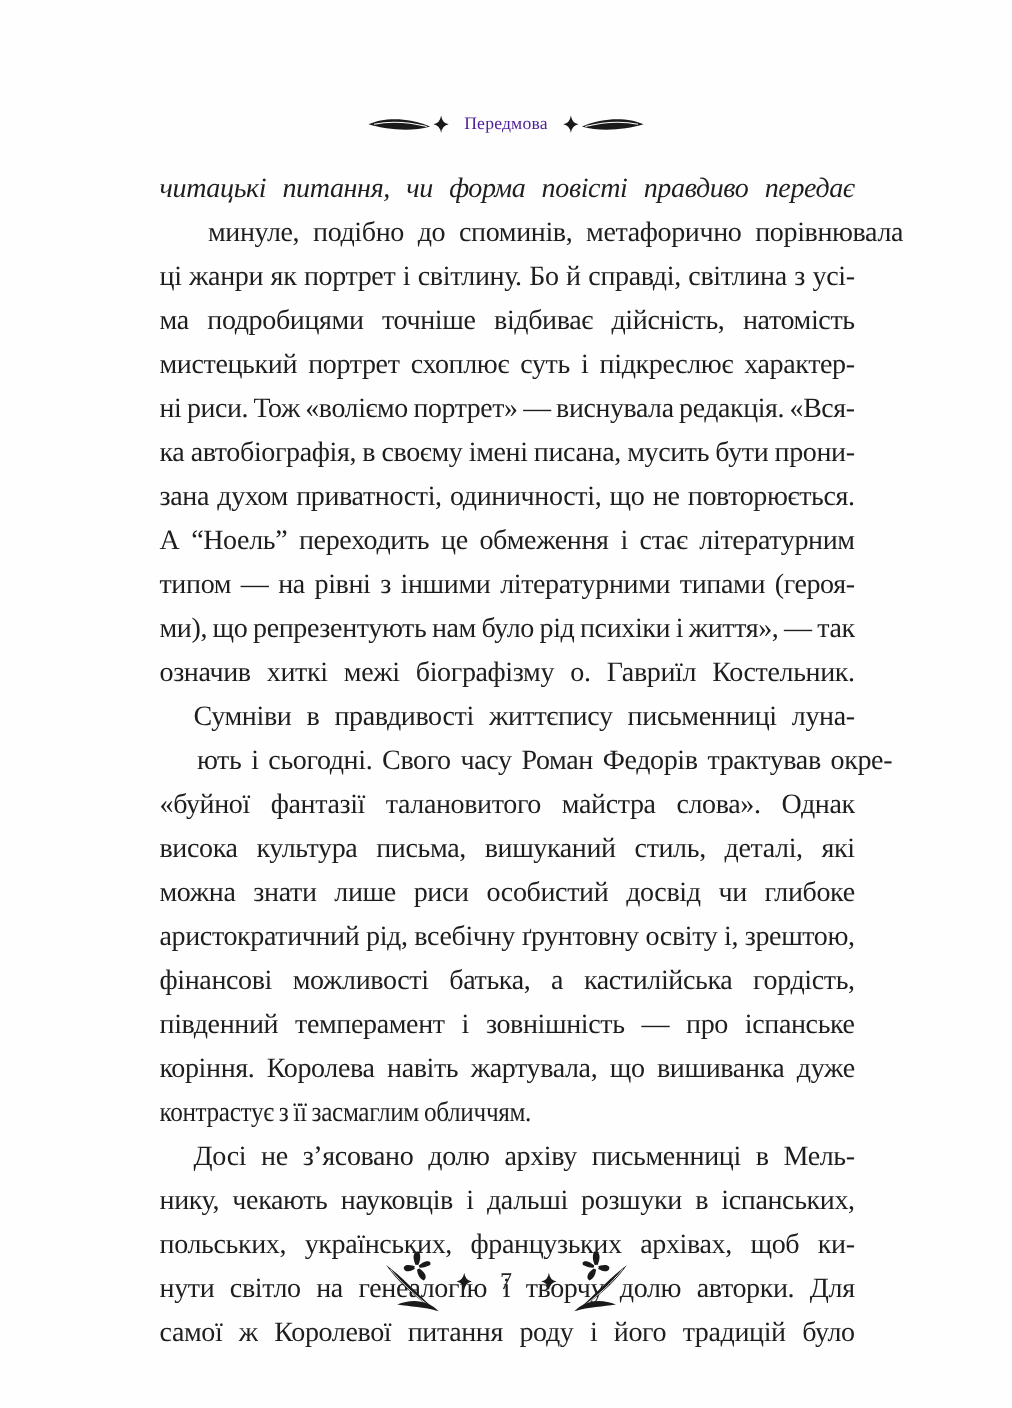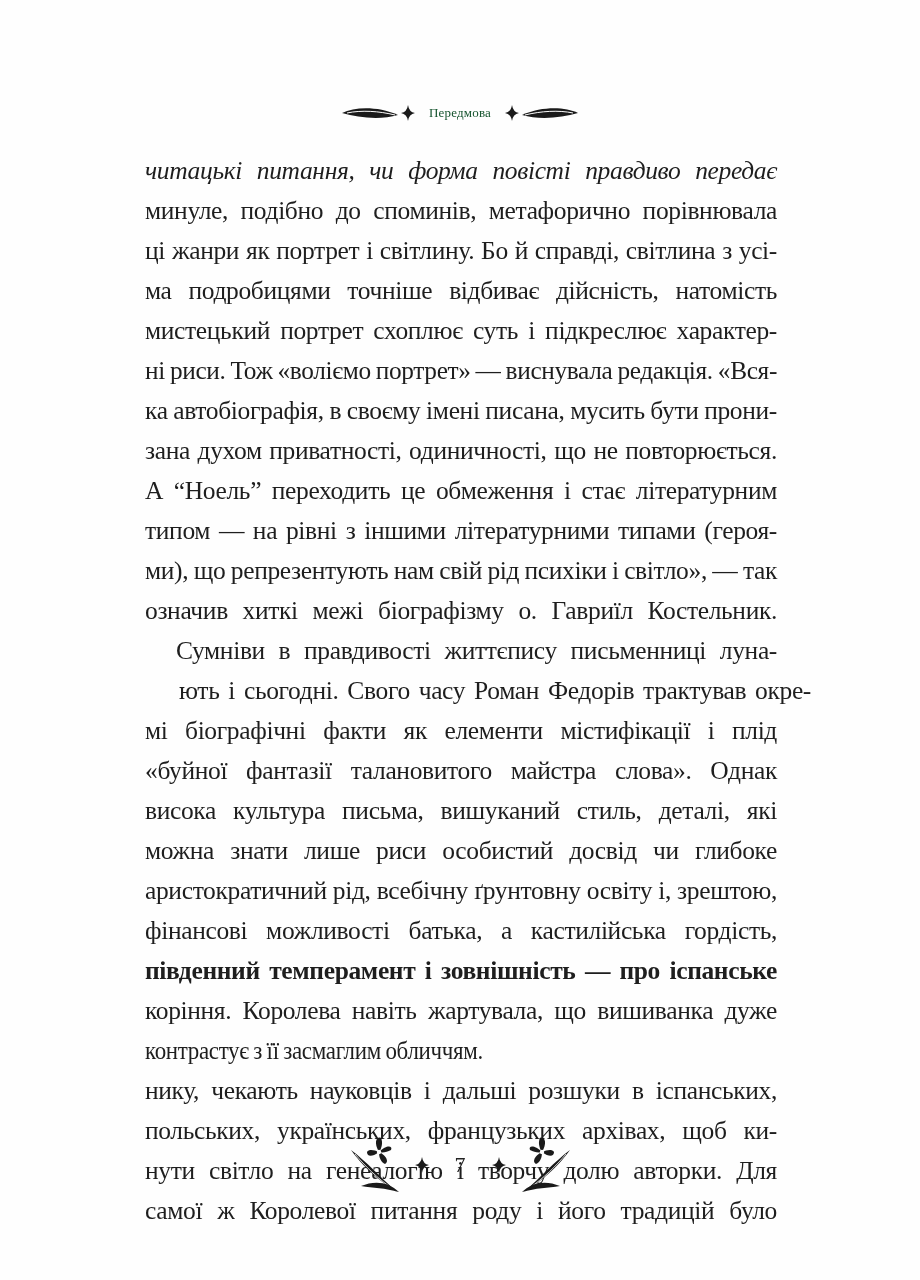--- a/index.html
+++ b/index.html
@@ -19,23 +19,23 @@
       position: absolute;
       top: 98px;
       left: 0;
       width: 920px;
       height: 30px;
       display: flex;
       align-items: center;
       justify-content: center;
     }
     .running-head .title {
-      font-size: 13px;
+      font-size: 16px;
       letter-spacing: 0.2px;
-      color: #14532d;
+      color: #4c1d95;
       margin: 0 12px;
       line-height: 30px;
     }
     .ornament-leaf { display: block; }
     .ornament-star { display: block; margin: 0 2px; }
 
     .text-block {
       position: absolute;
       top: 151px;
       left: 145px;
@@ -90,42 +90,42 @@
     <path d="M7 0 Q 8 7, 14 8 Q 8 9, 7 16 Q 6 9, 0 8 Q 6 7, 7 0 Z" fill="#1a1a1a"></path>
   </svg>
   <svg class="ornament-leaf" width="58" height="16" viewBox="0 0 58 16" style="transform: scaleX(-1);">
     <path d="M1 8 C 14 2, 36 1, 57 10 C 40 15, 18 13, 1 8 Z" fill="#1a1a1a"></path>
     <path d="M6 8 C 20 5, 38 6, 54 10" stroke="#fefefe" stroke-width="1" fill="none"></path>
   </svg>
 </div>
 
 <div class="text-block" id="text-block">
     <span class="line justify" style="width: 632px; transform: scaleX(1); font-style: italic;">читацькі питання, чи форма повісті правдиво передає</span>
-    <span class="line justify" style="width: 632px; transform: scaleX(1);">минуле, подібно до споминів, метафорично порівнювала</span>
+    <span class="line justify" style="width: 632px; transform: scaleX(1); margin-left: 44px;">минуле, подібно до споминів, метафорично порівнювала</span>
     <span class="line justify" style="width: 632px; transform: scaleX(1);">ці жанри як портрет і світлину. Бо й справді, світлина з усі-</span>
     <span class="line justify" style="width: 632px; transform: scaleX(1);">ма подробицями точніше відбиває дійсність, натомість</span>
     <span class="line justify" style="width: 632px; transform: scaleX(1);">мистецький портрет схоплює суть і підкреслює характер-</span>
     <span class="line justify" style="width: 636.203px; transform: scaleX(0.993393);">ні риси. Тож «воліємо портрет» — виснувала редакція. «Вся-</span>
     <span class="line justify" style="width: 632px; transform: scaleX(1);">ка автобіографія, в своєму імені писана, мусить бути прони-</span>
     <span class="line justify" style="width: 632px; transform: scaleX(1);">зана духом приватності, одиничності, що не повторюється.</span>
     <span class="line justify" style="width: 632px; transform: scaleX(1);">А “Ноель” переходить це обмеження і стає літературним</span>
     <span class="line justify" style="width: 632px; transform: scaleX(1);">типом — на рівні з іншими літературними типами (героя-</span>
-    <span class="line justify" style="width: 632px; transform: scaleX(1);">ми), що репрезентують нам свій рід психіки і світло», — так</span>
+    <span class="line justify" style="width: 632px; transform: scaleX(1);">ми), що репрезентують нам було рід психіки і життя», — так</span>
     <span class="line justify" style="width: 632px; transform: scaleX(1);">означив хиткі межі біографізму о. Гавриїл Костельник.</span>
     <span class="line justify indent" style="width: 601px; transform: scaleX(1); padding-left: 31px;">Сумніви в правдивості життєпису письменниці луна-</span>
     <span class="line justify" style="width: 632px; transform: scaleX(1); margin-left: 34px;">ють і сьогодні. Свого часу Роман Федорів трактував окре-</span>
-    <span class="line justify" style="width: 632px; transform: scaleX(1);">мі біографічні факти як елементи містифікації і плід</span>
     <span class="line justify" style="width: 632px; transform: scaleX(1);">«буйної фантазії талановитого майстра слова». Однак</span>
     <span class="line justify" style="width: 632px; transform: scaleX(1);">висока культура письма, вишуканий стиль, деталі, які</span>
     <span class="line justify" style="width: 632px; transform: scaleX(1);">можна знати лише риси особистий досвід чи глибоке</span>
     <span class="line justify" style="width: 632px; transform: scaleX(1);">аристократичний рід, всебічну ґрунтовну освіту і, зрештою,</span>
     <span class="line justify" style="width: 632px; transform: scaleX(1);">фінансові можливості батька, а кастилійська гордість,</span>
-    <span class="line justify" style="width: 632px; transform: scaleX(1); font-weight: bold;">південний темперамент і зовнішність — про іспанське</span>
+    <span class="line justify" style="width: 632px; transform: scaleX(1);">південний темперамент і зовнішність — про іспанське</span>
     <span class="line justify" style="width: 632px; transform: scaleX(1);">коріння. Королева навіть жартувала, що вишиванка дуже</span>
     <span class="line" style="transform: scaleX(0.9);">контрастує з її засмаглим обличчям.</span>
+    <span class="line justify indent" style="width: 601px; transform: scaleX(1); padding-left: 31px;">Досі не з’ясовано долю архіву письменниці в Мель-</span>
     <span class="line justify" style="width: 632px; transform: scaleX(1);">нику, чекають науковців і дальші розшуки в іспанських,</span>
     <span class="line justify" style="width: 632px; transform: scaleX(1);">польських, українських, французьких архівах, щоб ки-</span>
     <span class="line justify" style="width: 632px; transform: scaleX(1);">нути світло на генеалогію і творчу долю авторки. Для</span>
     <span class="line justify" style="width: 632px; transform: scaleX(1);">самої ж Королевої питання роду і його традицій було</span>
   </div>
 
 <div class="folio">
   <svg width="62" height="58" viewBox="0 0 62 58">
 
     <path d="M2 14 C 12 28, 26 42, 48 56 C 30 40, 18 26, 2 14 Z" fill="#1a1a1a"></path>

